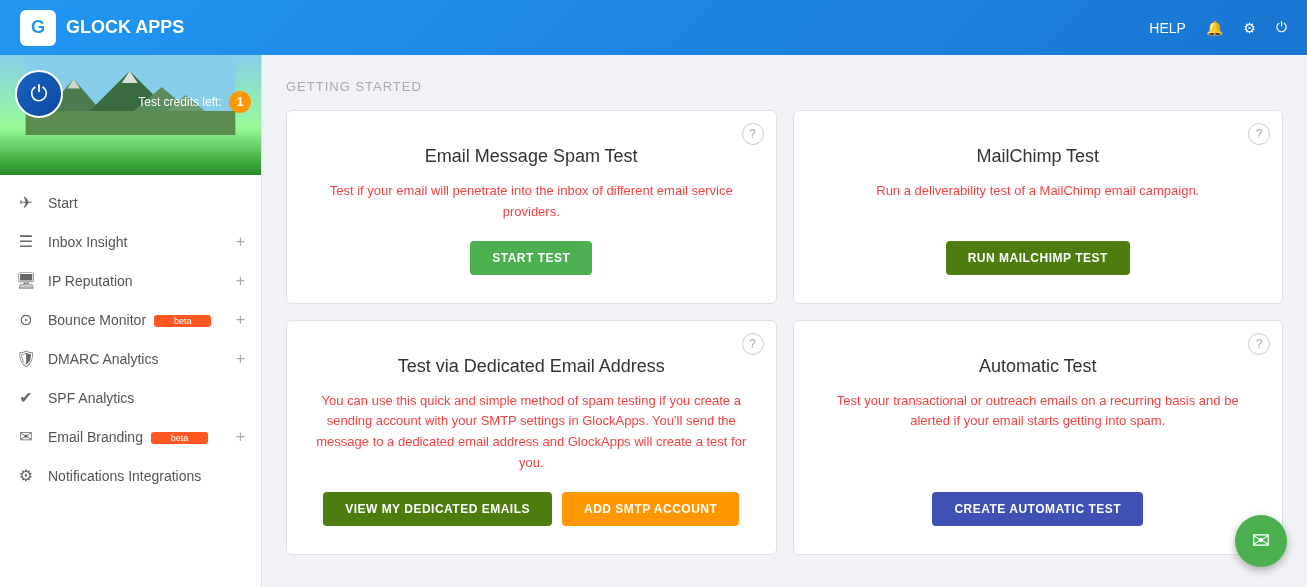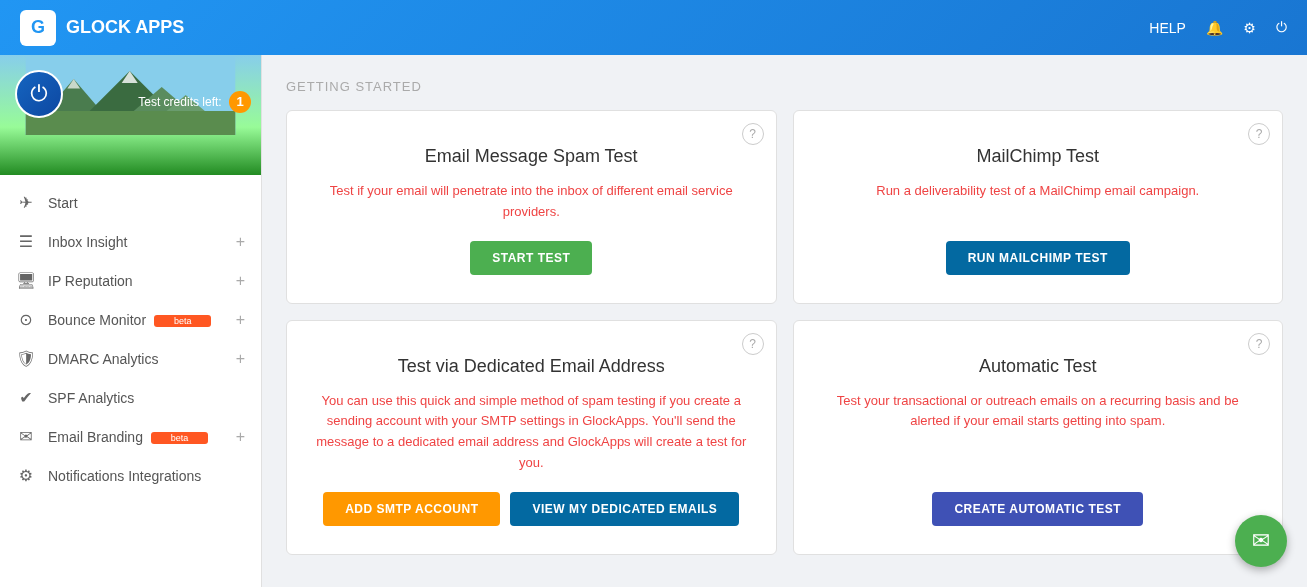--- a/index.html
+++ b/index.html
@@ -212,21 +212,21 @@
       font-size: 12px;
       font-weight: 600;
       text-transform: uppercase;
       letter-spacing: 0.5px;
     }
     .btn-green {
       background: #4CAF50;
       color: white;
     }
     .btn-teal {
-      background: #0369a1;
+      background: #4d7c0f;
       color: white;
     }
     .btn-blue {
       background: #3F51B5;
       color: white;
     }
     .btn-orange {
       background: #FF9800;
       color: white;
     }
@@ -358,22 +358,22 @@
         <div class="card-title">MailChimp Test</div>
         <div class="card-description">Run a deliverability test of a MailChimp email campaign.</div>
         <button class="btn btn-teal">RUN MAILCHIMP TEST</button>
       </div>
 
       <div class="card">
         <div class="card-help">?</div>
         <div class="card-title">Test via Dedicated Email Address</div>
         <div class="card-description">You can use this quick and simple method of spam testing if you create a sending account with your SMTP settings in GlockApps. You'll send the message to a dedicated email address and GlockApps will create a test for you.</div>
         <div class="card-buttons">
+          <button class="btn btn-teal">VIEW MY DEDICATED EMAILS</button>
           <button class="btn btn-orange">ADD SMTP ACCOUNT</button>
-          <button class="btn btn-teal">VIEW MY DEDICATED EMAILS</button>
         </div>
       </div>
 
       <div class="card">
         <div class="card-help">?</div>
         <div class="card-title">Automatic Test</div>
         <div class="card-description">Test your transactional or outreach emails on a recurring basis and be alerted if your email starts getting into spam.</div>
         <button class="btn btn-blue">CREATE AUTOMATIC TEST</button>
       </div>
 

